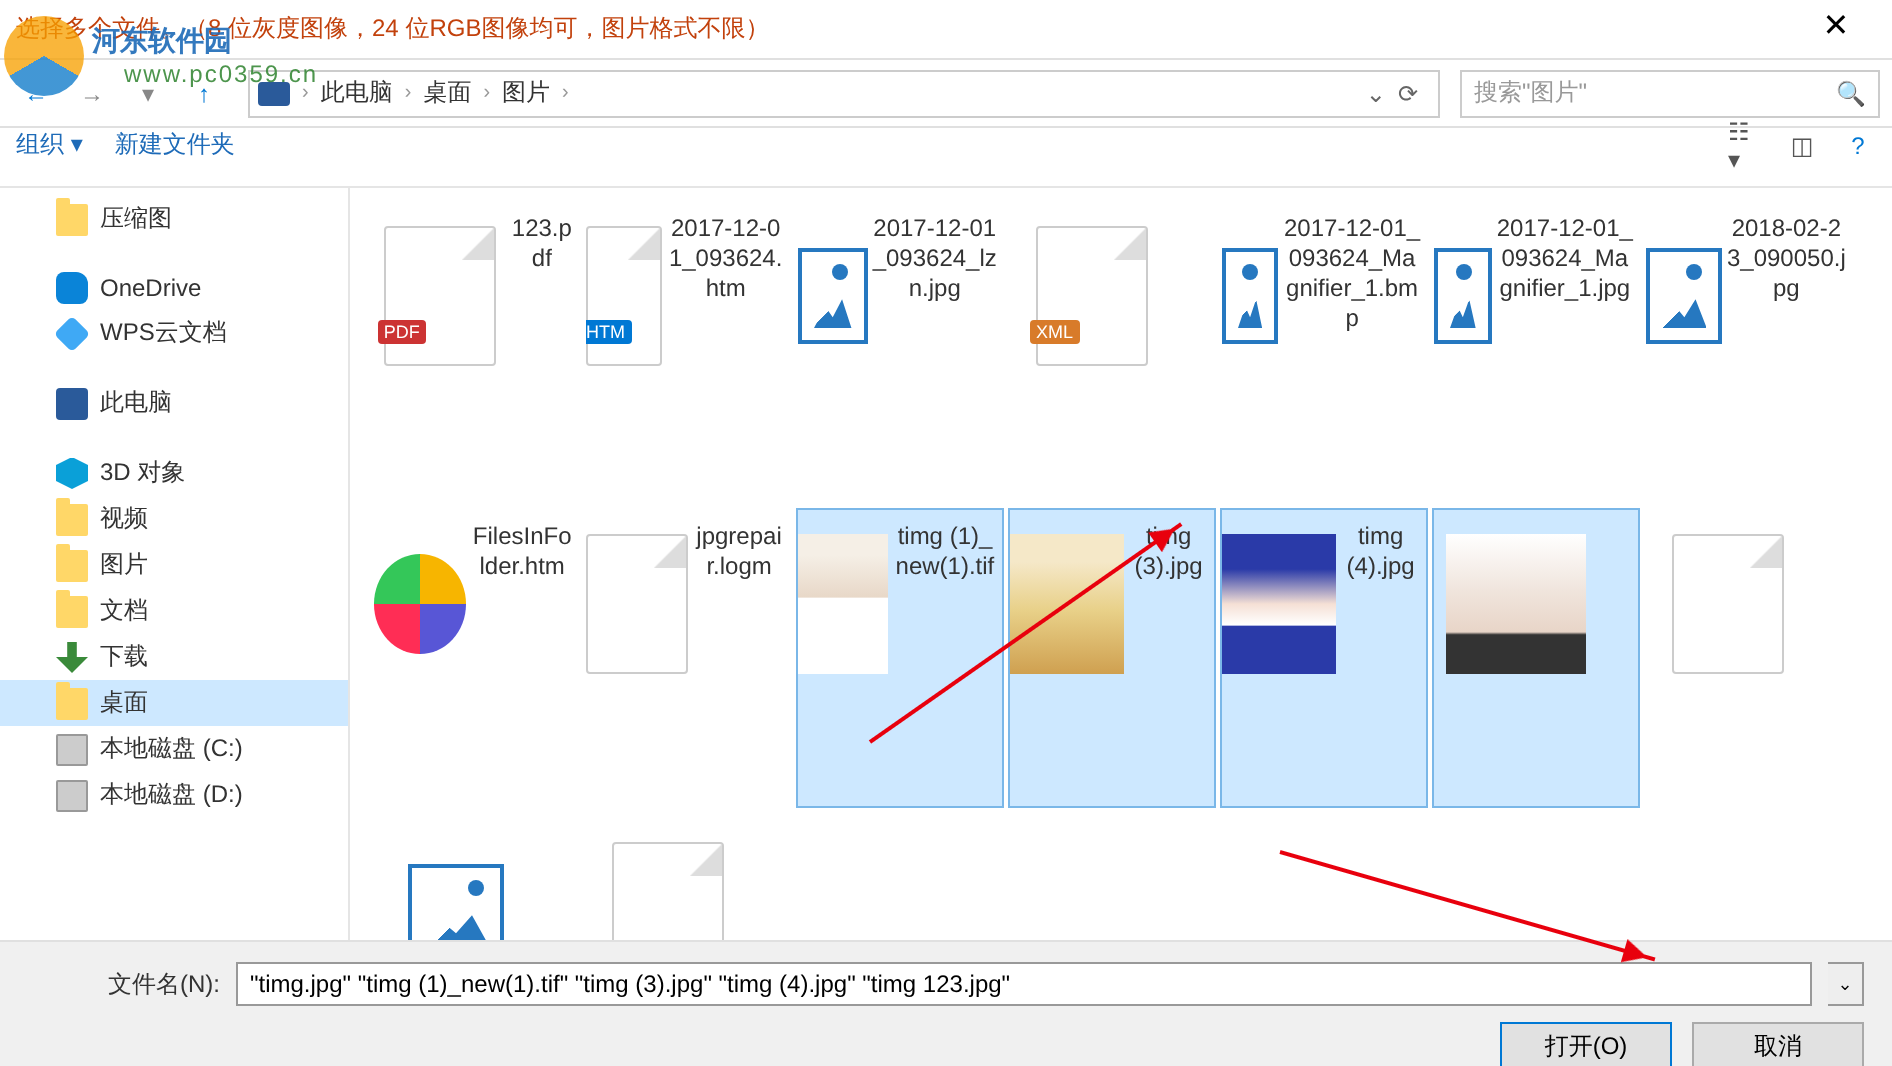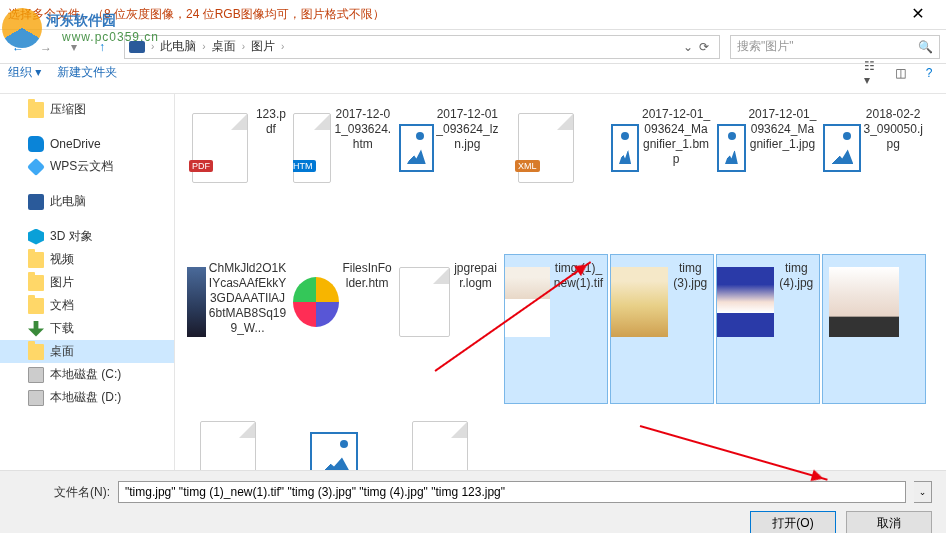--- a/index.html
+++ b/index.html
@@ -237,26 +237,20 @@
         <div class="label">2017-12-01_093624_Magnifier_1.jpg</div>
       </div>
       <div class="fileitem">
         <div class="thumb">
           <div class="generic-img"></div>
         </div>
         <div class="label">2018-02-23_090050.jpg</div>
       </div>
       <div class="fileitem">
         <div class="thumb">
-          <div class="photo sky"></div>
-        </div>
-        <div class="label">ChMkJld2O1KIYcasAAfEkkY3GDAAATIlAJ6btMAB8Sq199_W...</div>
-      </div>
-      <div class="fileitem">
-        <div class="thumb">
           <div class="pinwheel"></div>
         </div>
         <div class="label">FilesInFolder.htm</div>
       </div>
       <div class="fileitem">
         <div class="thumb">
           <div class="doc-icon doc"></div>
         </div>
         <div class="label">jpgrepair.logm</div>
       </div>

